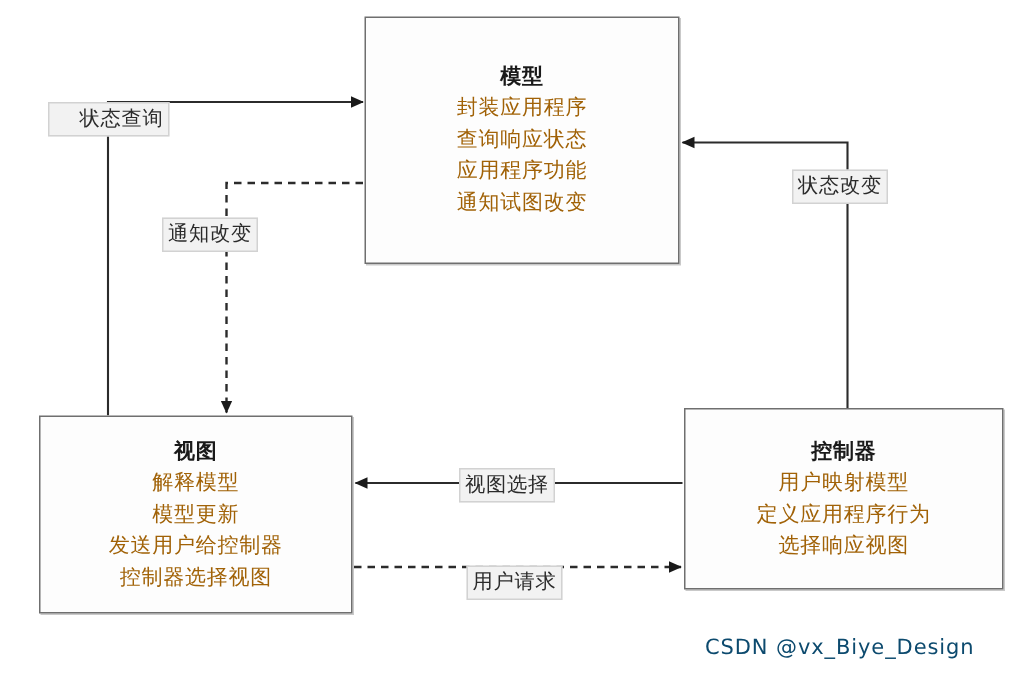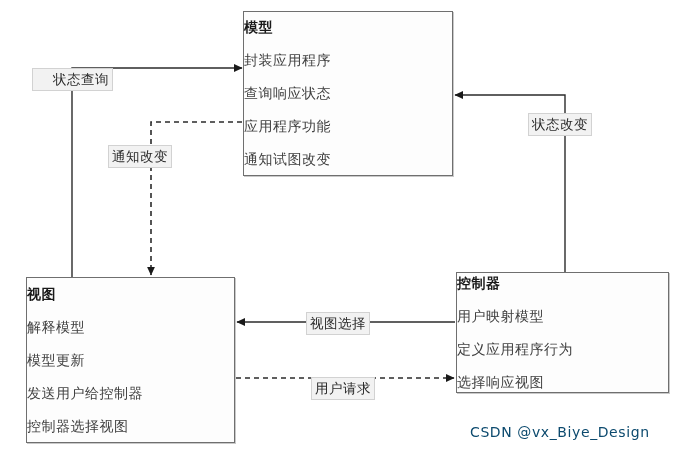--- a/index.html
+++ b/index.html
@@ -25,43 +25,42 @@
 
   
   .node {
     position: absolute;
     box-sizing: border-box;
     background: #fdfdfd;
     border: 1px solid #6f6f6f;
     box-shadow: 1px 1px 0 #c9c9c9;
     display: flex;
     flex-direction: column;
-    align-items: flex-start;
+    align-items: center;
     justify-content: center;
     z-index: 3;
-    gap: 12px;
   }
   .node-title {
     font-size: 14px;
     font-weight: bold;
     color: #1a1a1a;
     line-height: 20px;
     margin-bottom: 1px;
     letter-spacing: 0.5px;
   }
   .node-line {
     font-size: 14px;
-    color: #404040;
+    color: #a16207;
     line-height: 21px;
     letter-spacing: 0.5px;
     white-space: nowrap;
   }
 
   #node-model    { left: 243px; top: 11px;  width: 210px; height: 165px; }
-  #node-view     { left: 26px;  top: 277px; width: 209px; height: 166px; }
+  #node-view     { left: 26px;  top: 277px; width: 209px; height: 132px; }
   #node-control  { left: 456px; top: 272px; width: 213px; height: 121px; }
 
   
   .edge-label {
     position: absolute;
     box-sizing: border-box;
     background: #f2f2f2;
     border: 1px solid #d2d2d2;
     color: #2b2b2b;
     font-size: 13.5px;

